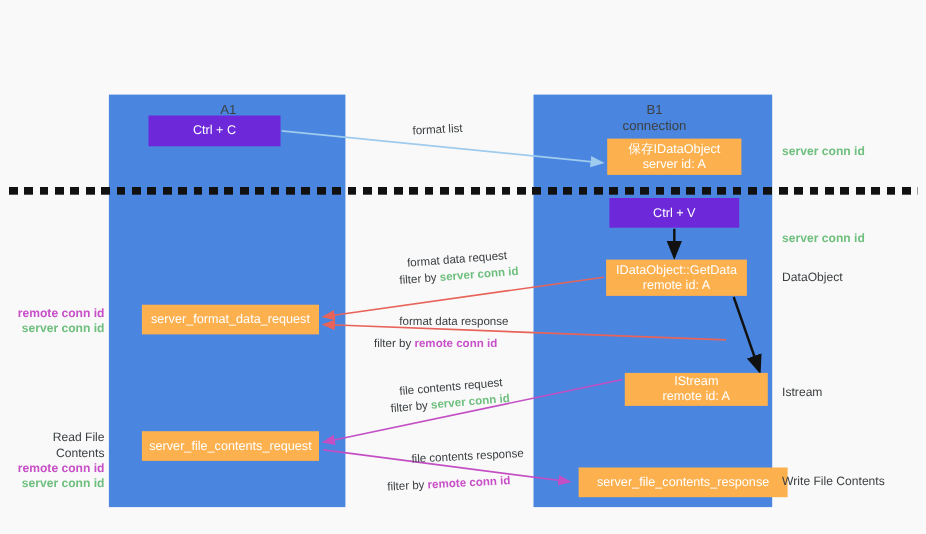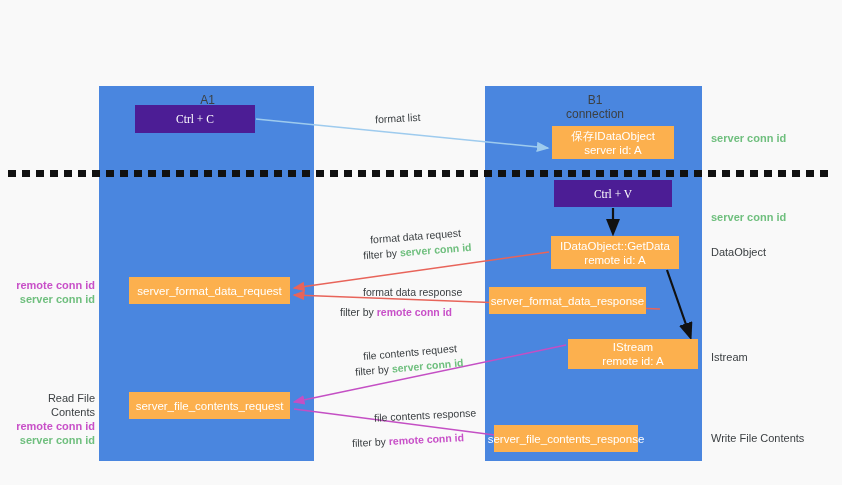--- a/index.html
+++ b/index.html
@@ -60,30 +60,30 @@
     display: flex;
     align-items: center;
     justify-content: center;
     text-align: center;
     color: #ffffff;
     font-size: 11.5px;
     line-height: 14px;
     white-space: pre-line;
     box-sizing: border-box;
   }
-  .green  { background: #4c1d95; font-family: Liberation Serif, serif; }
+  .green  { background: #6d28d9; }
   .orange { background: #fcb04e; }
 
   #n-ctrlc   { left: 135px; top: 105px; width: 120px; height: 28px; }
   #n-save    { left: 552px; top: 126px; width: 122px; height: 33px; }
   #n-ctrlv   { left: 554px; top: 180px; width: 118px; height: 27px; }
   #n-getdata { left: 551px; top: 236px; width: 128px; height: 33px; }
   #n-fmtresp { left: 489px; top: 287px; width: 157px; height: 27px; }
   #n-istream { left: 568px; top: 339px; width: 130px; height: 30px; }
-  #n-fileresp{ left: 494px; top: 425px; width: 144px; height: 27px; }
+  #n-fileresp{ left: 526px; top: 425px; width: 190px; height: 27px; }
   #n-fmtreq  { left: 129px; top: 277px; width: 161px; height: 27px; }
   #n-filereq { left: 129px; top: 392px; width: 161px; height: 27px; }
 
   
   .side {
     font-size: 11px;
     line-height: 14px;
   }
   .plain   { color: #3c4043; }
   .c-green { color: #6fbf7e; font-weight: bold; }
@@ -168,21 +168,20 @@
   </svg>
 
   <div class="abs" id="divider"></div>
 
   <div class="abs node green" id="n-ctrlc">Ctrl + C</div>
   <div class="abs node orange" id="n-save">保存IDataObject
 server id: A</div>
   <div class="abs node green" id="n-ctrlv">Ctrl + V</div>
   <div class="abs node orange" id="n-getdata">IDataObject::GetData
 remote id: A</div>
-  <div class="abs node orange" id="n-fmtresp">server_format_data_response</div>
   <div class="abs node orange" id="n-istream">IStream
 remote id: A</div>
   <div class="abs node orange" id="n-fileresp">server_file_contents_response</div>
   <div class="abs node orange" id="n-filereq">server_file_contents_request</div>
   <div class="abs node orange" id="n-fmtreq">server_format_data_request</div>
 
   <div class="abs side c-green" id="lbl-r1">server conn id</div>
   <div class="abs side c-green" id="lbl-r2">server conn id</div>
   <div class="abs side plain" id="lbl-r3">DataObject</div>
   <div class="abs side plain" id="lbl-r4">Istream</div>

